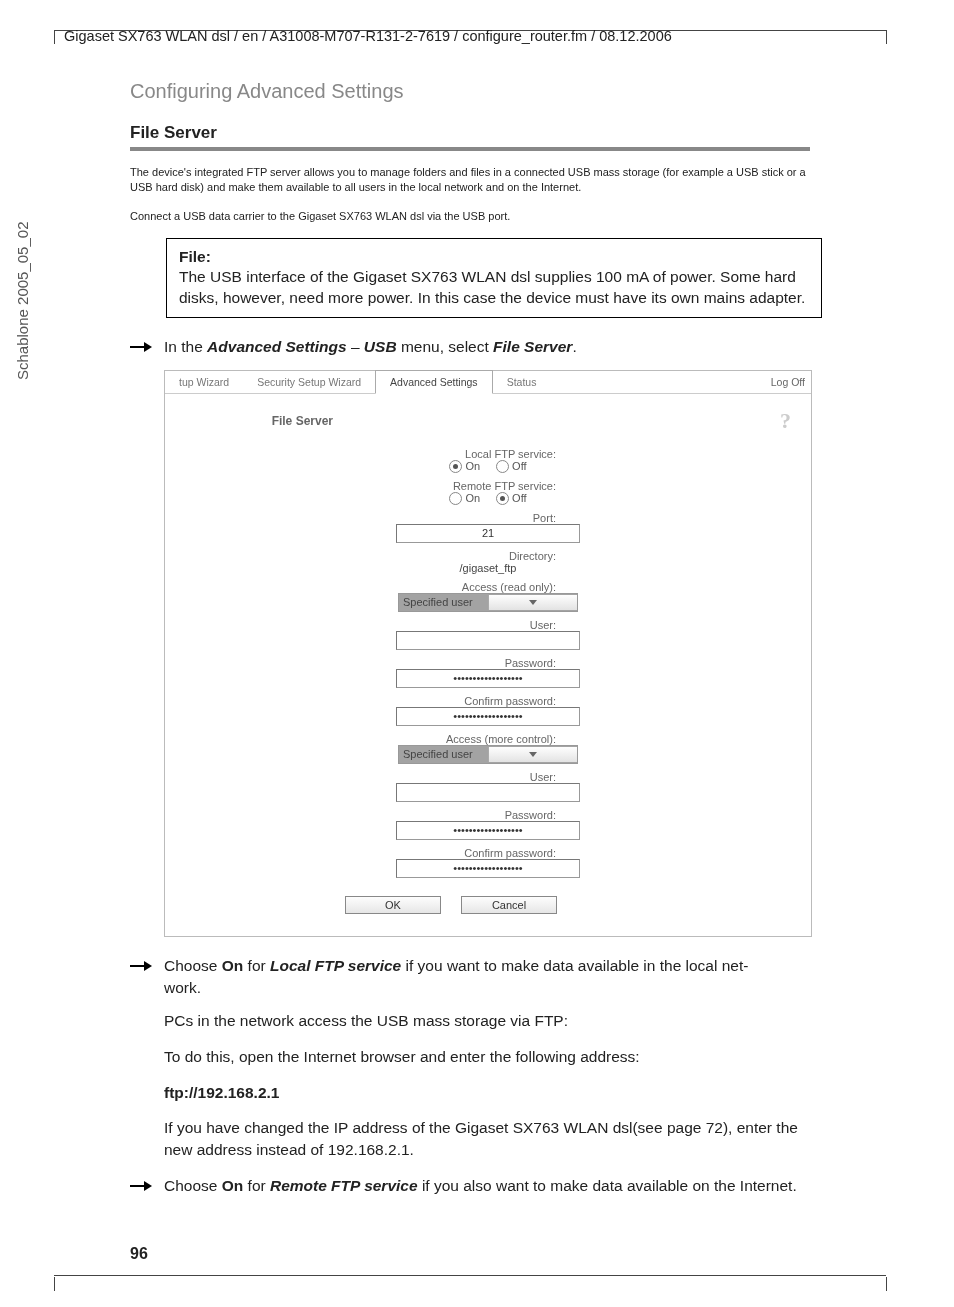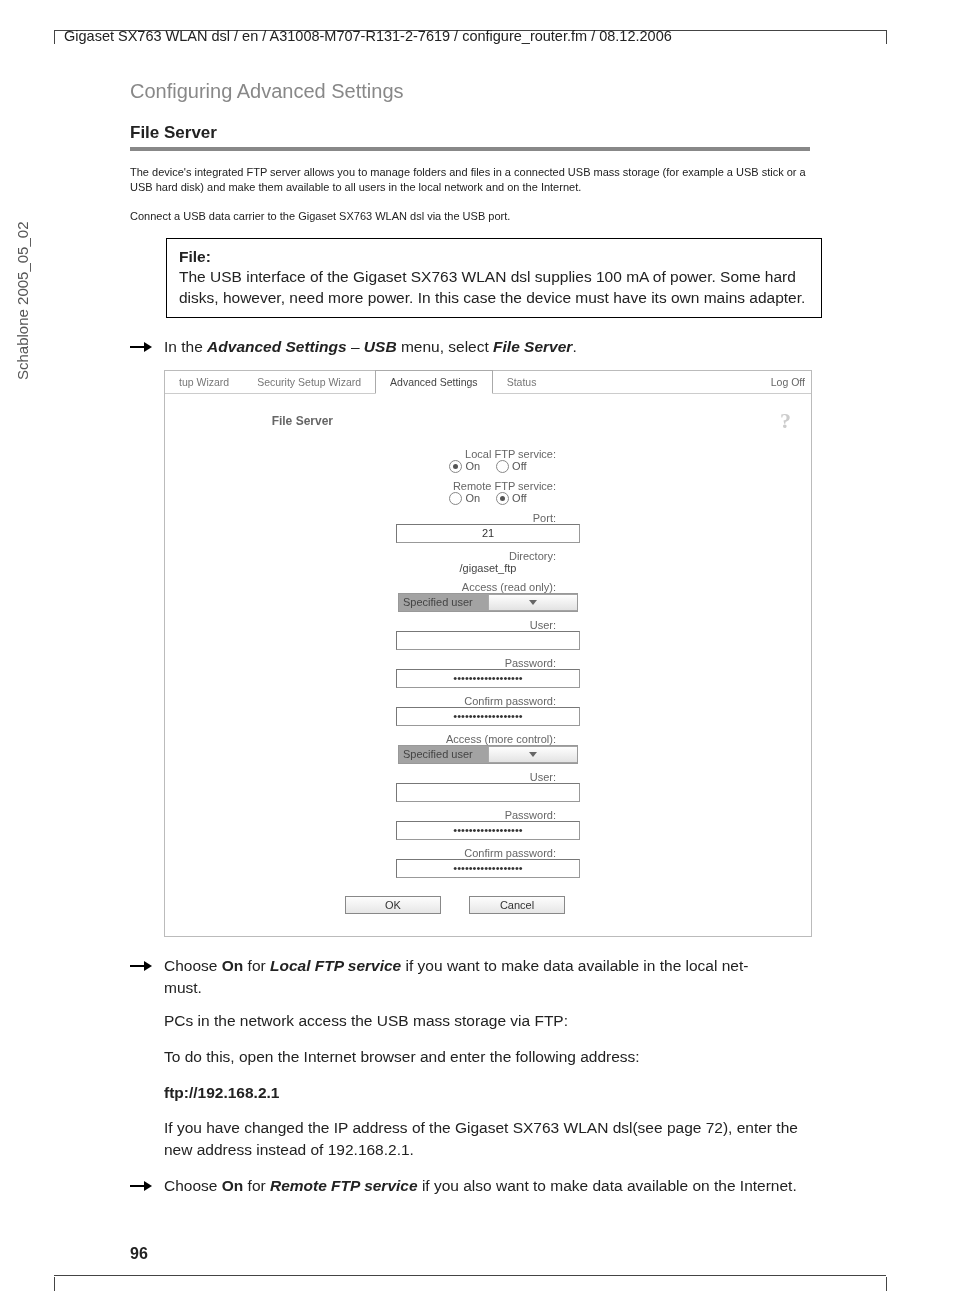--- a/index.html
+++ b/index.html
@@ -38,21 +38,21 @@
   .flabel{width:148px;text-align:right;padding-right:12px;color:#666;font-size:11px;}
   .fval{display:flex;align-items:center;gap:6px;}
   .radio{display:inline-flex;align-items:center;gap:3px;font-size:11px;color:#555;}
   .radio .dot{width:11px;height:11px;border:1px solid #888;border-radius:50%;display:inline-flex;align-items:center;justify-content:center;}
   .radio .dot.on::after{content:"";width:5px;height:5px;background:#555;border-radius:50%;}
   .txtinput{border:1px solid #999;border-top-color:#777;border-left-color:#777;height:17px;font-size:11px;padding:0 4px;width:174px;background:#fff;color:#333;font-family:Tahoma,Arial,sans-serif;text-align:center;}
   .selectwrap{border:1px solid #999;height:17px;width:178px;display:flex;align-items:center;background:#a3a3a3;}
   .selectwrap span{flex:1;padding:0 4px;font-size:11px;color:#444;}
   .selectwrap .chev{width:15px;height:15px;border-left:1px solid #aaa;display:flex;align-items:center;justify-content:center;background:linear-gradient(#fefefe,#e3e3e3);}
   .selectwrap .chev svg{width:8px;height:8px;}
-  .btnrow{display:flex;gap:28px;margin:18px 0 0 160px;}
+  .btnrow{display:flex;gap:20px;margin:18px 0 0 160px;}
   .btn{border:1px solid #888;background:linear-gradient(#fdfdfd,#e6e6e6);font-size:11px;color:#333;padding:2px 22px;min-width:50px;text-align:center;}
   .pagenum{position:absolute;left:130px;bottom:44px;font-size:16px;font-weight:700;color:#222;}
 </style>
 </head>
 <body>
 
 <div class="crop-top"></div>
 <div class="crop-tick-tl"></div>
 <div class="crop-tick-tr"></div>
 <div class="crop-bottom"></div>
@@ -208,21 +208,21 @@
         <div class="btn">Cancel</div>
       </div>
     </div>
   </div>
 
   <p class="arrow-line">
     <span class="arrow"><svg viewBox="0 0 22 14">
           <line x1="0" y1="7" x2="16" y2="7" stroke="#000" stroke-width="2"></line>
           <polygon points="14,2 22,7 14,12" fill="#000"></polygon>
         </svg></span>
-    <span>Choose </span><b class="em">On</b><span> for </span><i class="em">Local FTP service</i><span> if you want to make data available in the local net</span>-<br><span>must.</span>
+    <span>Choose </span><b class="em">On</b><span> for </span><i class="em">Local FTP service</i><span> if you want to make data available in the local net</span>-<br><span>work.</span>
   </p>
 
   <p class="cont-ind">PCs in the network access the USB mass storage via FTP:</p>
   <p class="cont-ind">To do this, open the Internet browser and enter the following address:</p>
   <p class="cont-ind"><b class="em">ftp://192.168.2.1</b></p>
   <p class="cont-ind">If you have changed the IP address of the Gigaset SX763 WLAN dsl(see page 72), enter the new address instead of 192.168.2.1.</p>
 
   <p class="arrow-line">
     <span class="arrow"><svg viewBox="0 0 22 14">
           <line x1="0" y1="7" x2="16" y2="7" stroke="#000" stroke-width="2"></line>

